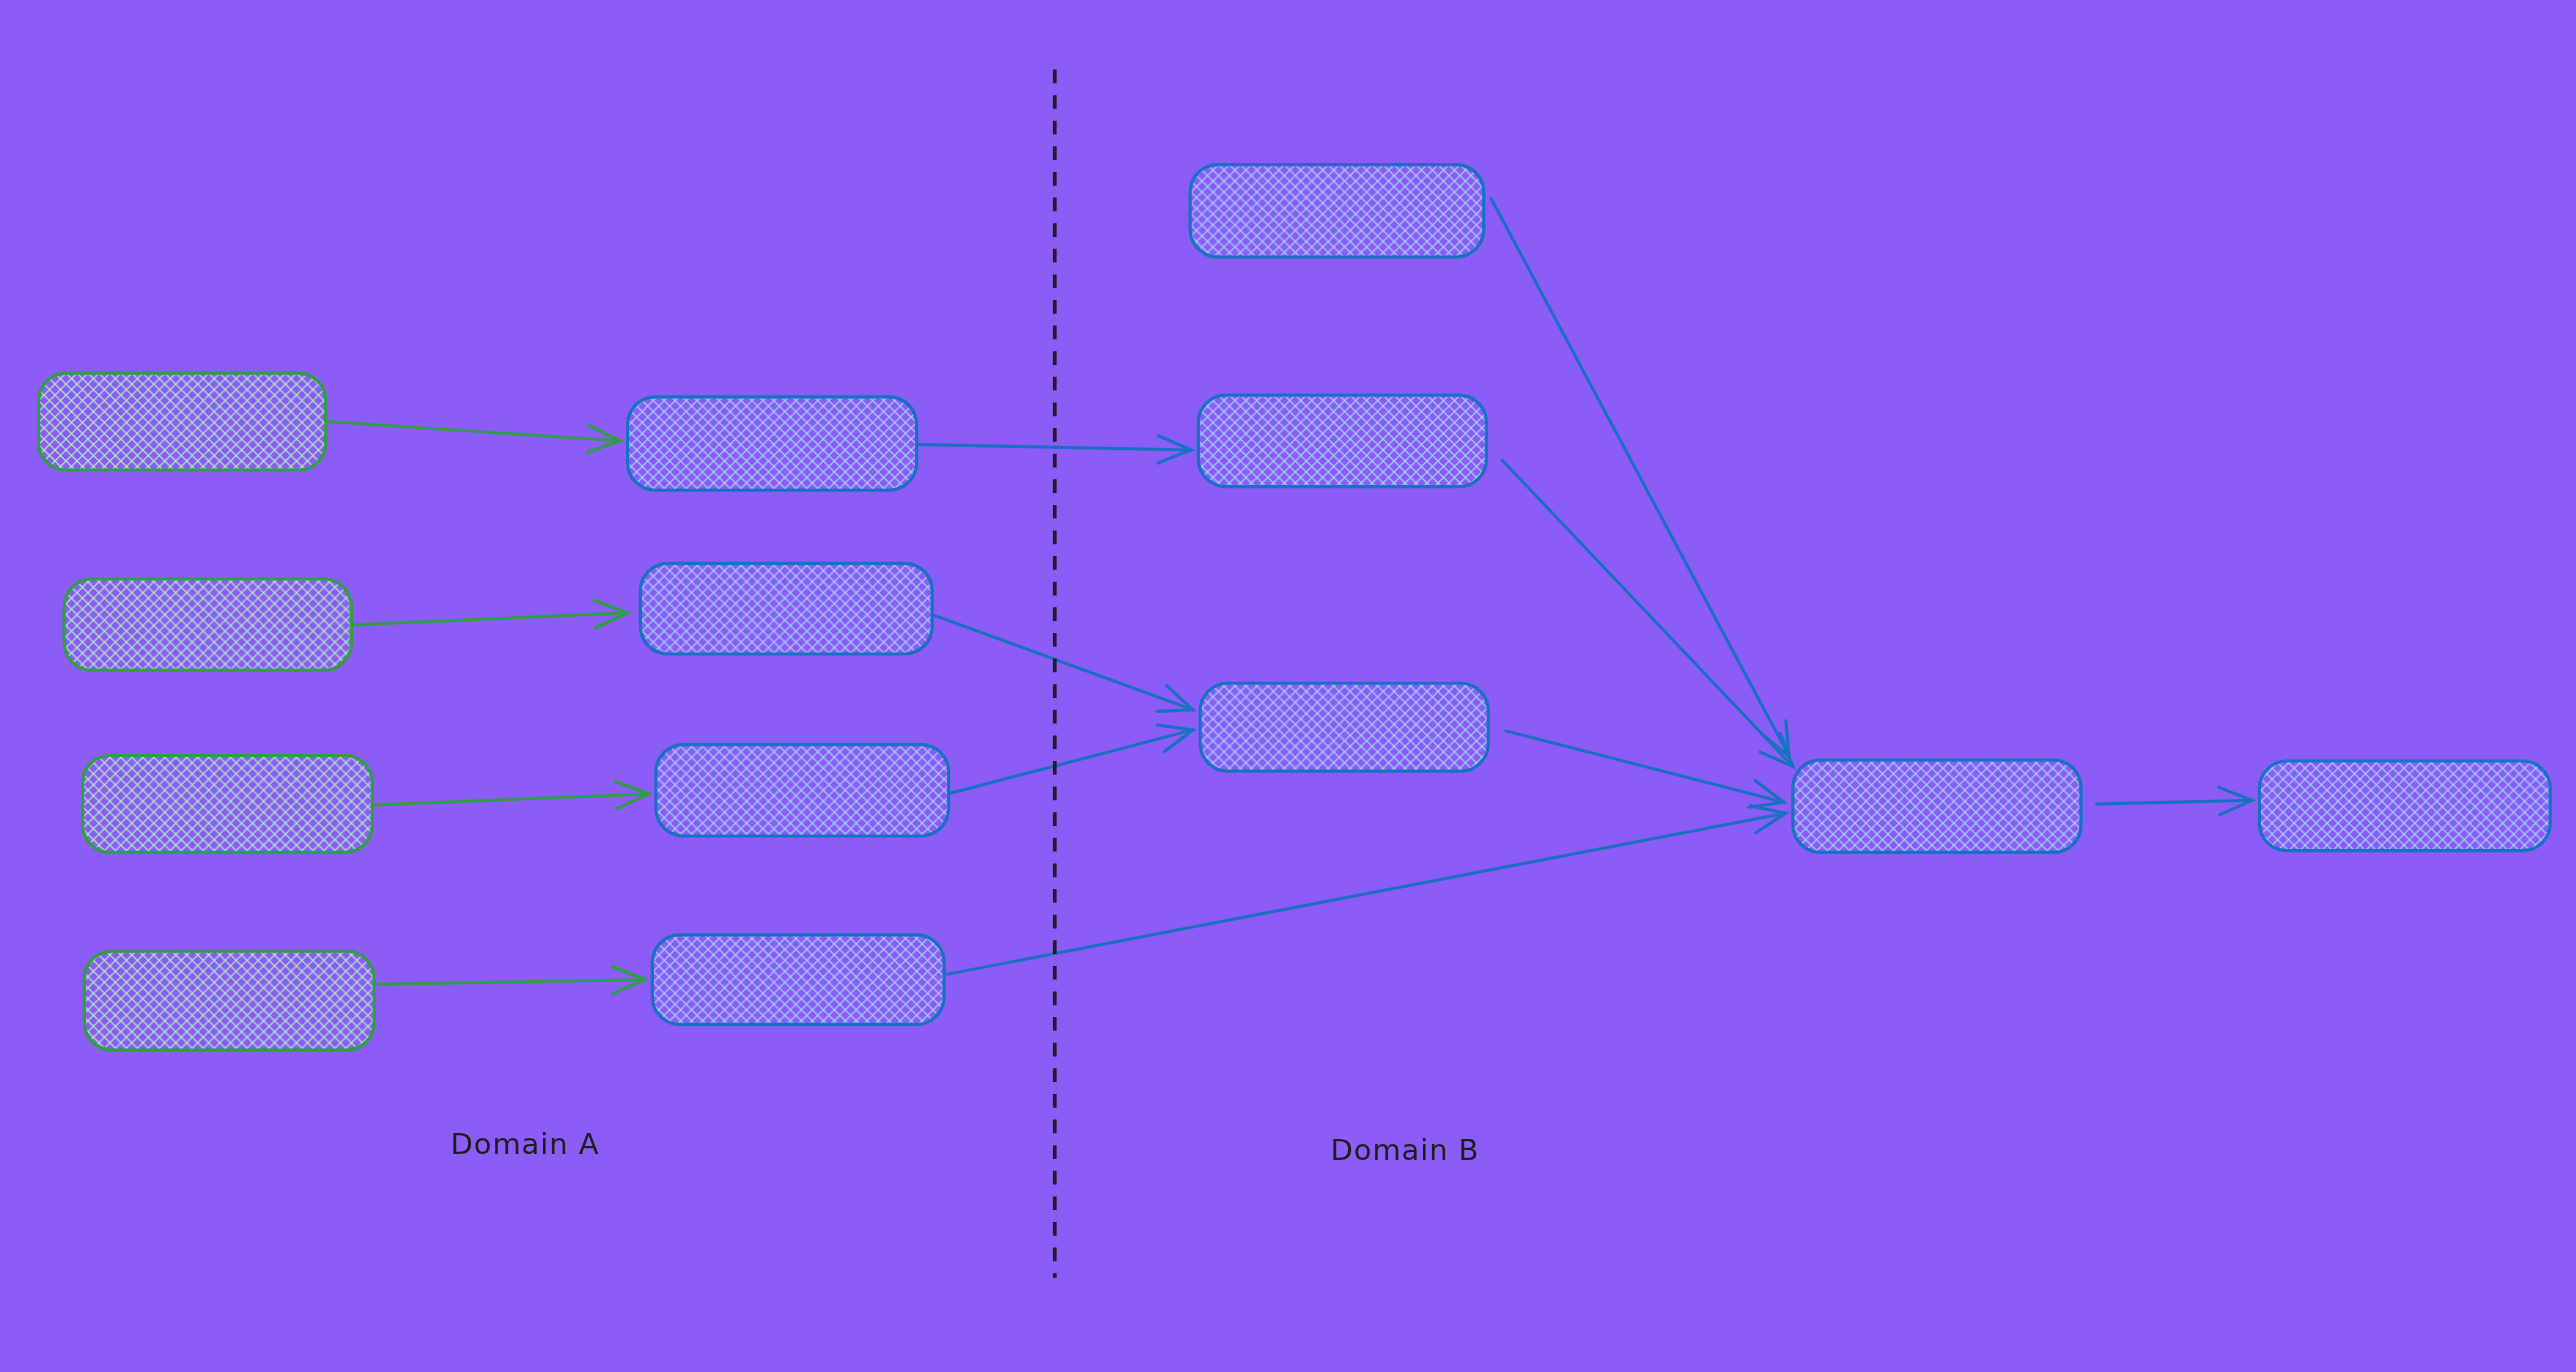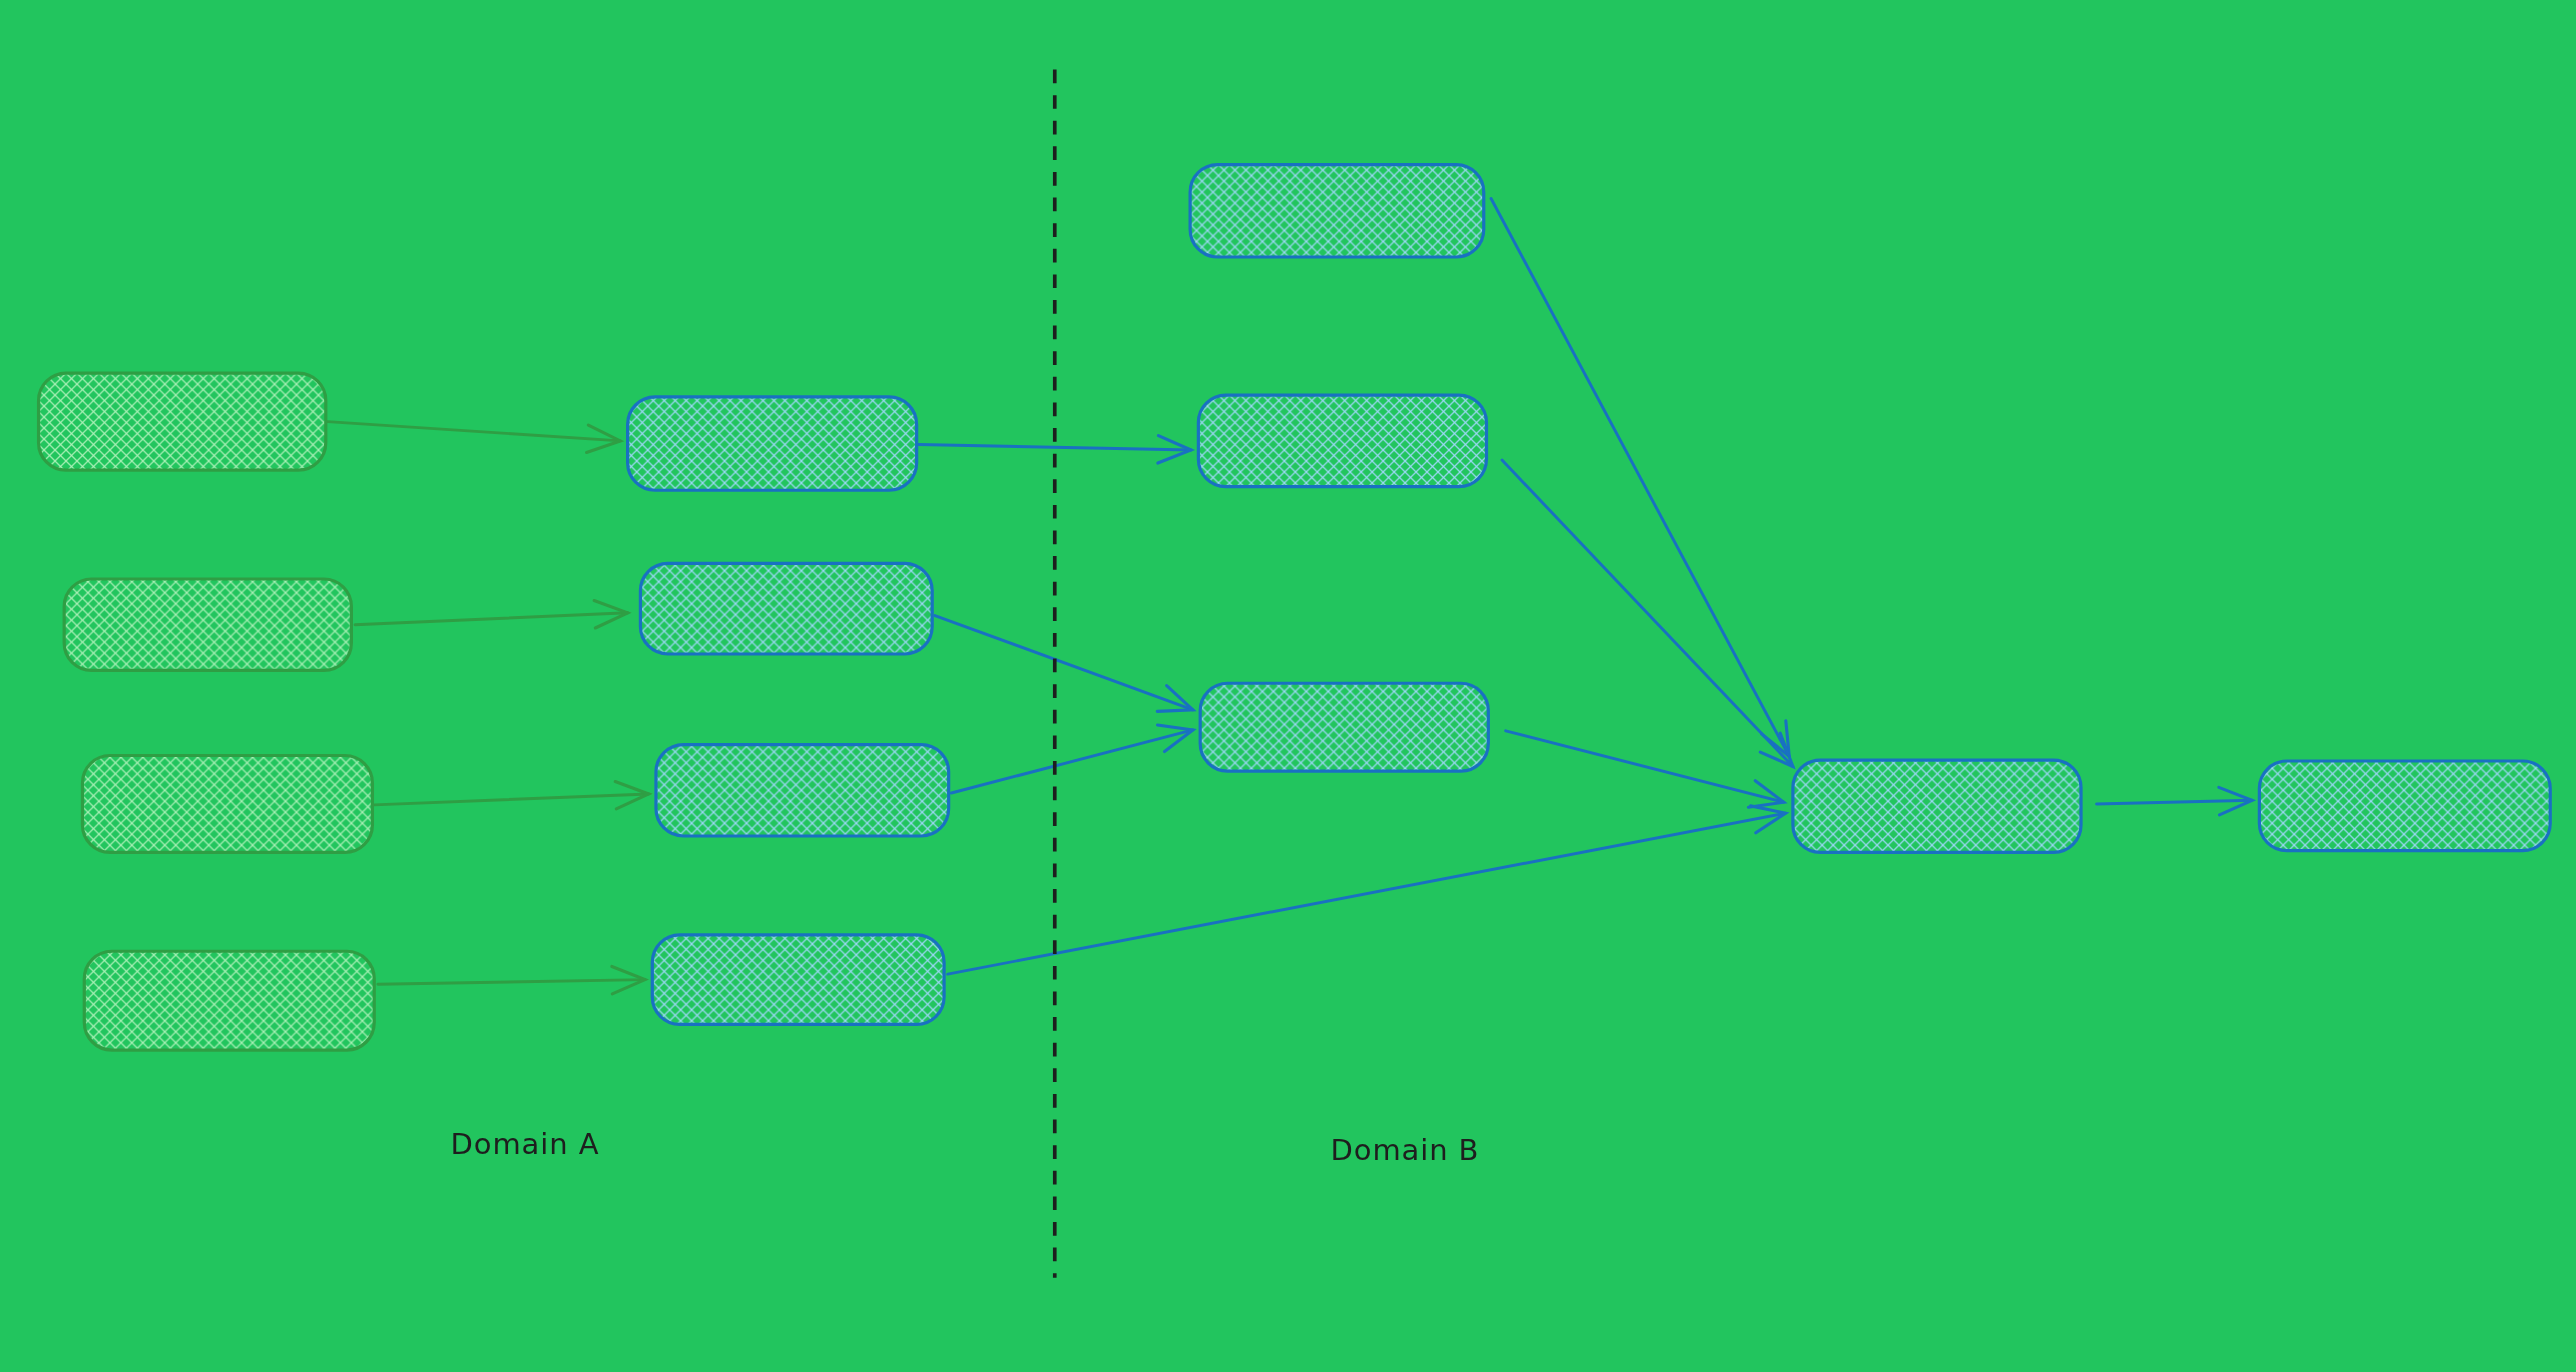--- a/index.html
+++ b/index.html
@@ -1,20 +1,20 @@
 <!DOCTYPE html>
 <html style="font-size:14.6px"><head>
 <meta charset="utf-8">
 <style>
   html,body{margin:0;padding:0;background:#ffffff;}
   .stage{
     position:relative;
     width:2576px;
     height:1372px;
-    background:#22c55e;
+    background:#8b5cf6;
     overflow:hidden;
     font-family:"DejaVu Sans", sans-serif;
   }
   .stage svg{position:absolute;left:0;top:0;}
   .domain-label{
     position:absolute;
     transform:translate(-50%,-50%);
     font-size:29px;
     letter-spacing:0.9px;
     color:#1e1e1e;

